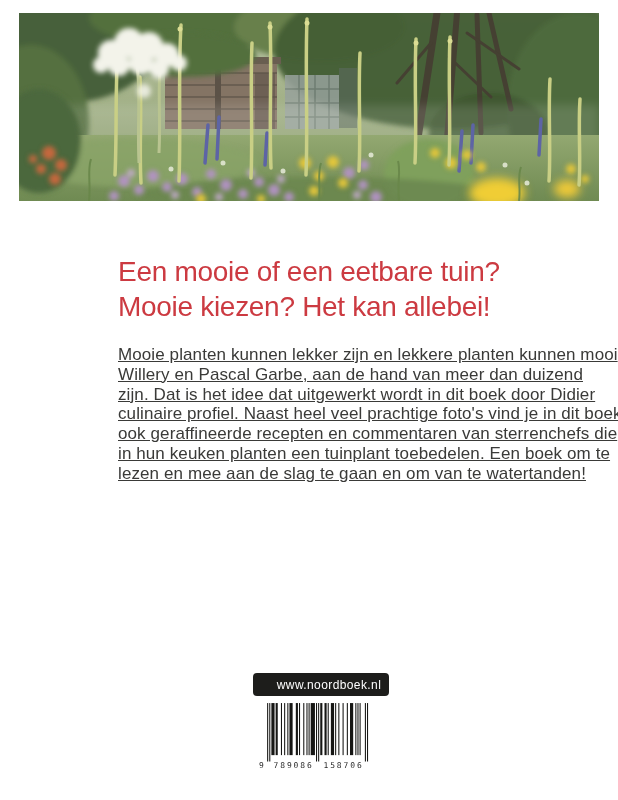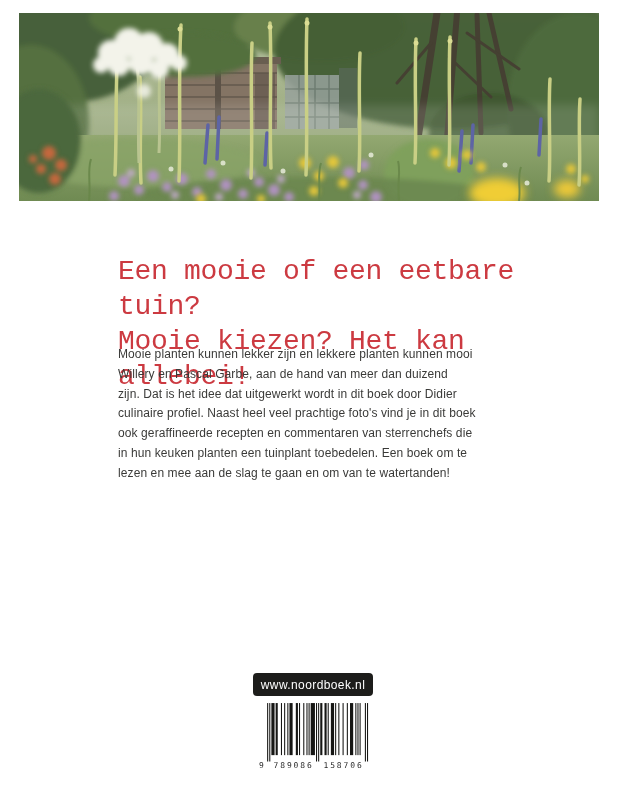--- a/index.html
+++ b/index.html
@@ -16,39 +16,40 @@
     font-family:"Liberation Sans",sans-serif;
     overflow:hidden;
   }
   .cover-photo{
     position:absolute;left:19px;top:13px;width:580px;height:188px;
     overflow:hidden;background:#9fae85;
   }
   .cover-photo svg{display:block;width:100%;height:100%;}
   .heading{
     position:absolute;left:118px;top:254px;width:430px;
-    font-family:Liberation Mono, monospace;
+    font-family:Liberation Sans, sans-serif;
     color:var(--accent);
     font-size:28px;line-height:35px;font-weight:500;
     letter-spacing:-0.3px;
   }
   .body-copy{
     position:absolute;left:118px;top:345px;width:420px;
     color:var(--body-text);
-    font-size:12px;line-height:19.8px;
+    font-size:17px;line-height:19.8px;
     letter-spacing:0.1px;
+    text-decoration:underline;
   }
   .body-copy .line{white-space:nowrap;}
   .site-badge{
     position:absolute;left:253px;top:673px;width:120px;height:23px;
     background:var(--badge-bg);
     border-radius:4px;
     display:flex;align-items:center;justify-content:center;
     color:var(--badge-text);
-    font-size:12px;letter-spacing:0.4px;
+    font-size:12px;letter-spacing:0.4px;padding-left:16px;
   }
   .barcode-wrap{
     position:absolute;left:247px;top:702px;width:138px;height:68px;
   }
   .barcode-wrap svg{display:block;width:100%;height:100%;}
   .barcode-digits{
     font-family:"DejaVu Sans Mono","Liberation Mono",monospace;
     font-size:7.5px;fill:#2a2a2a;
   }
 </style>

